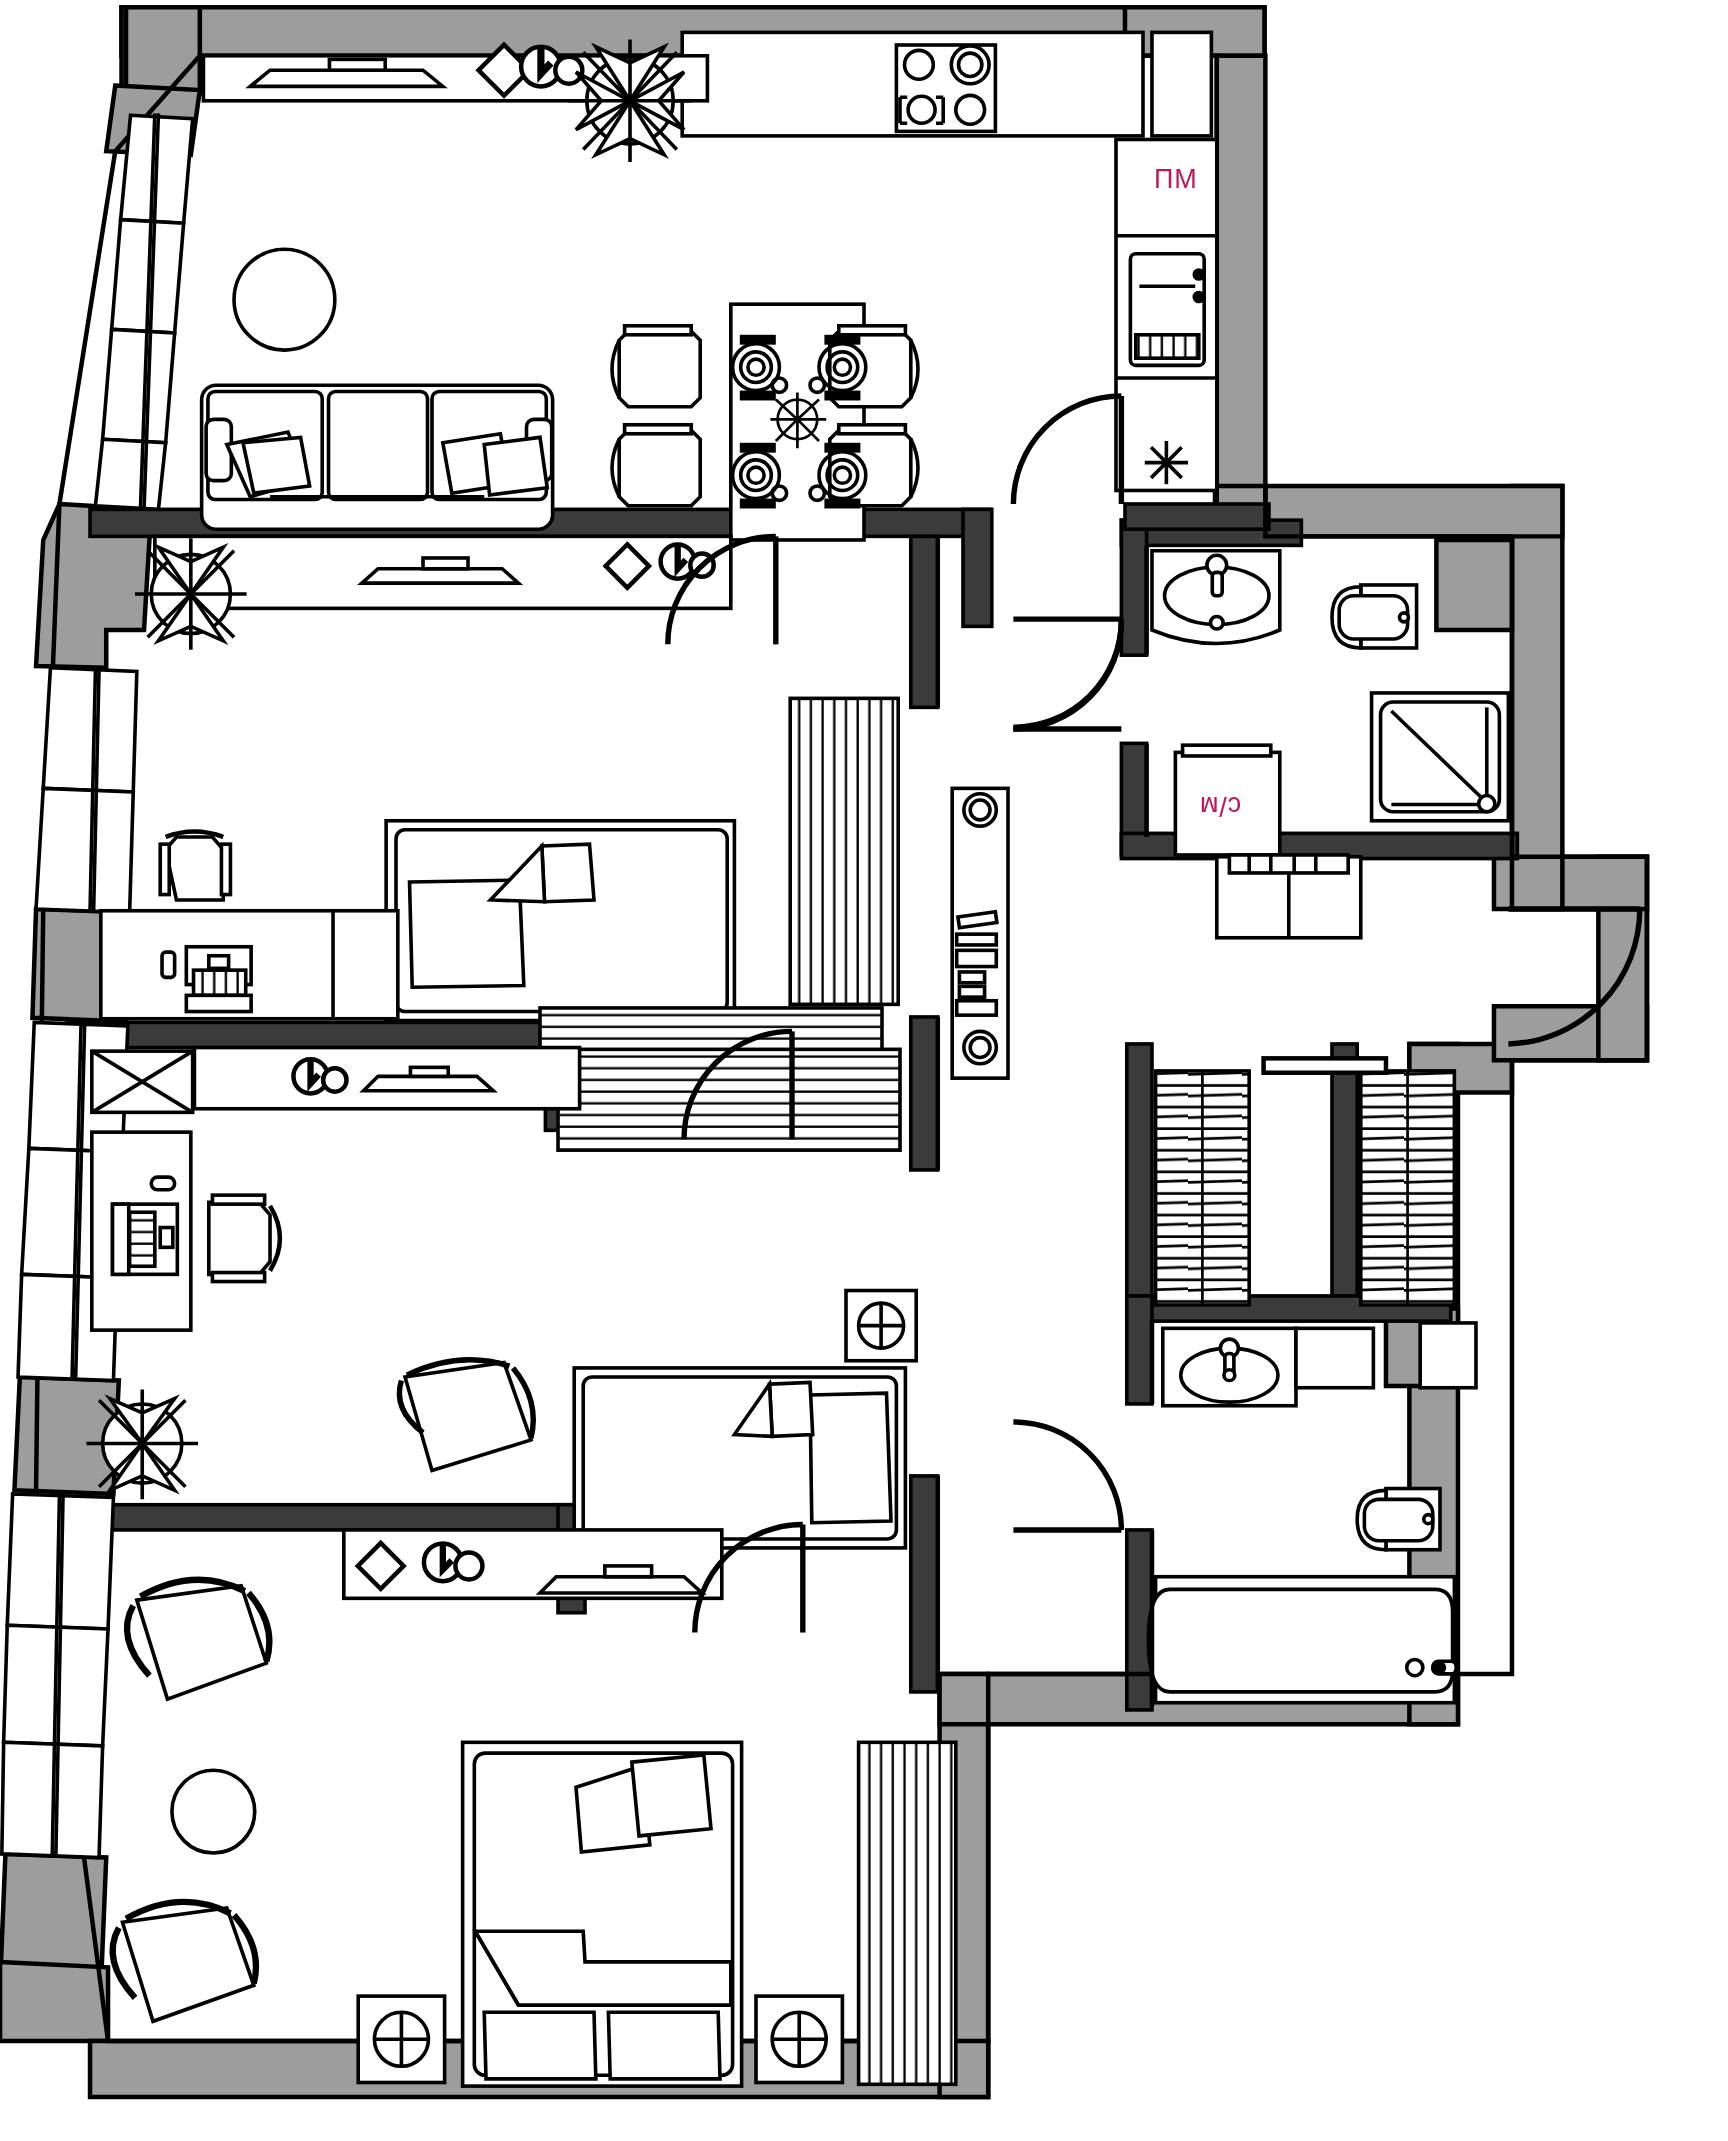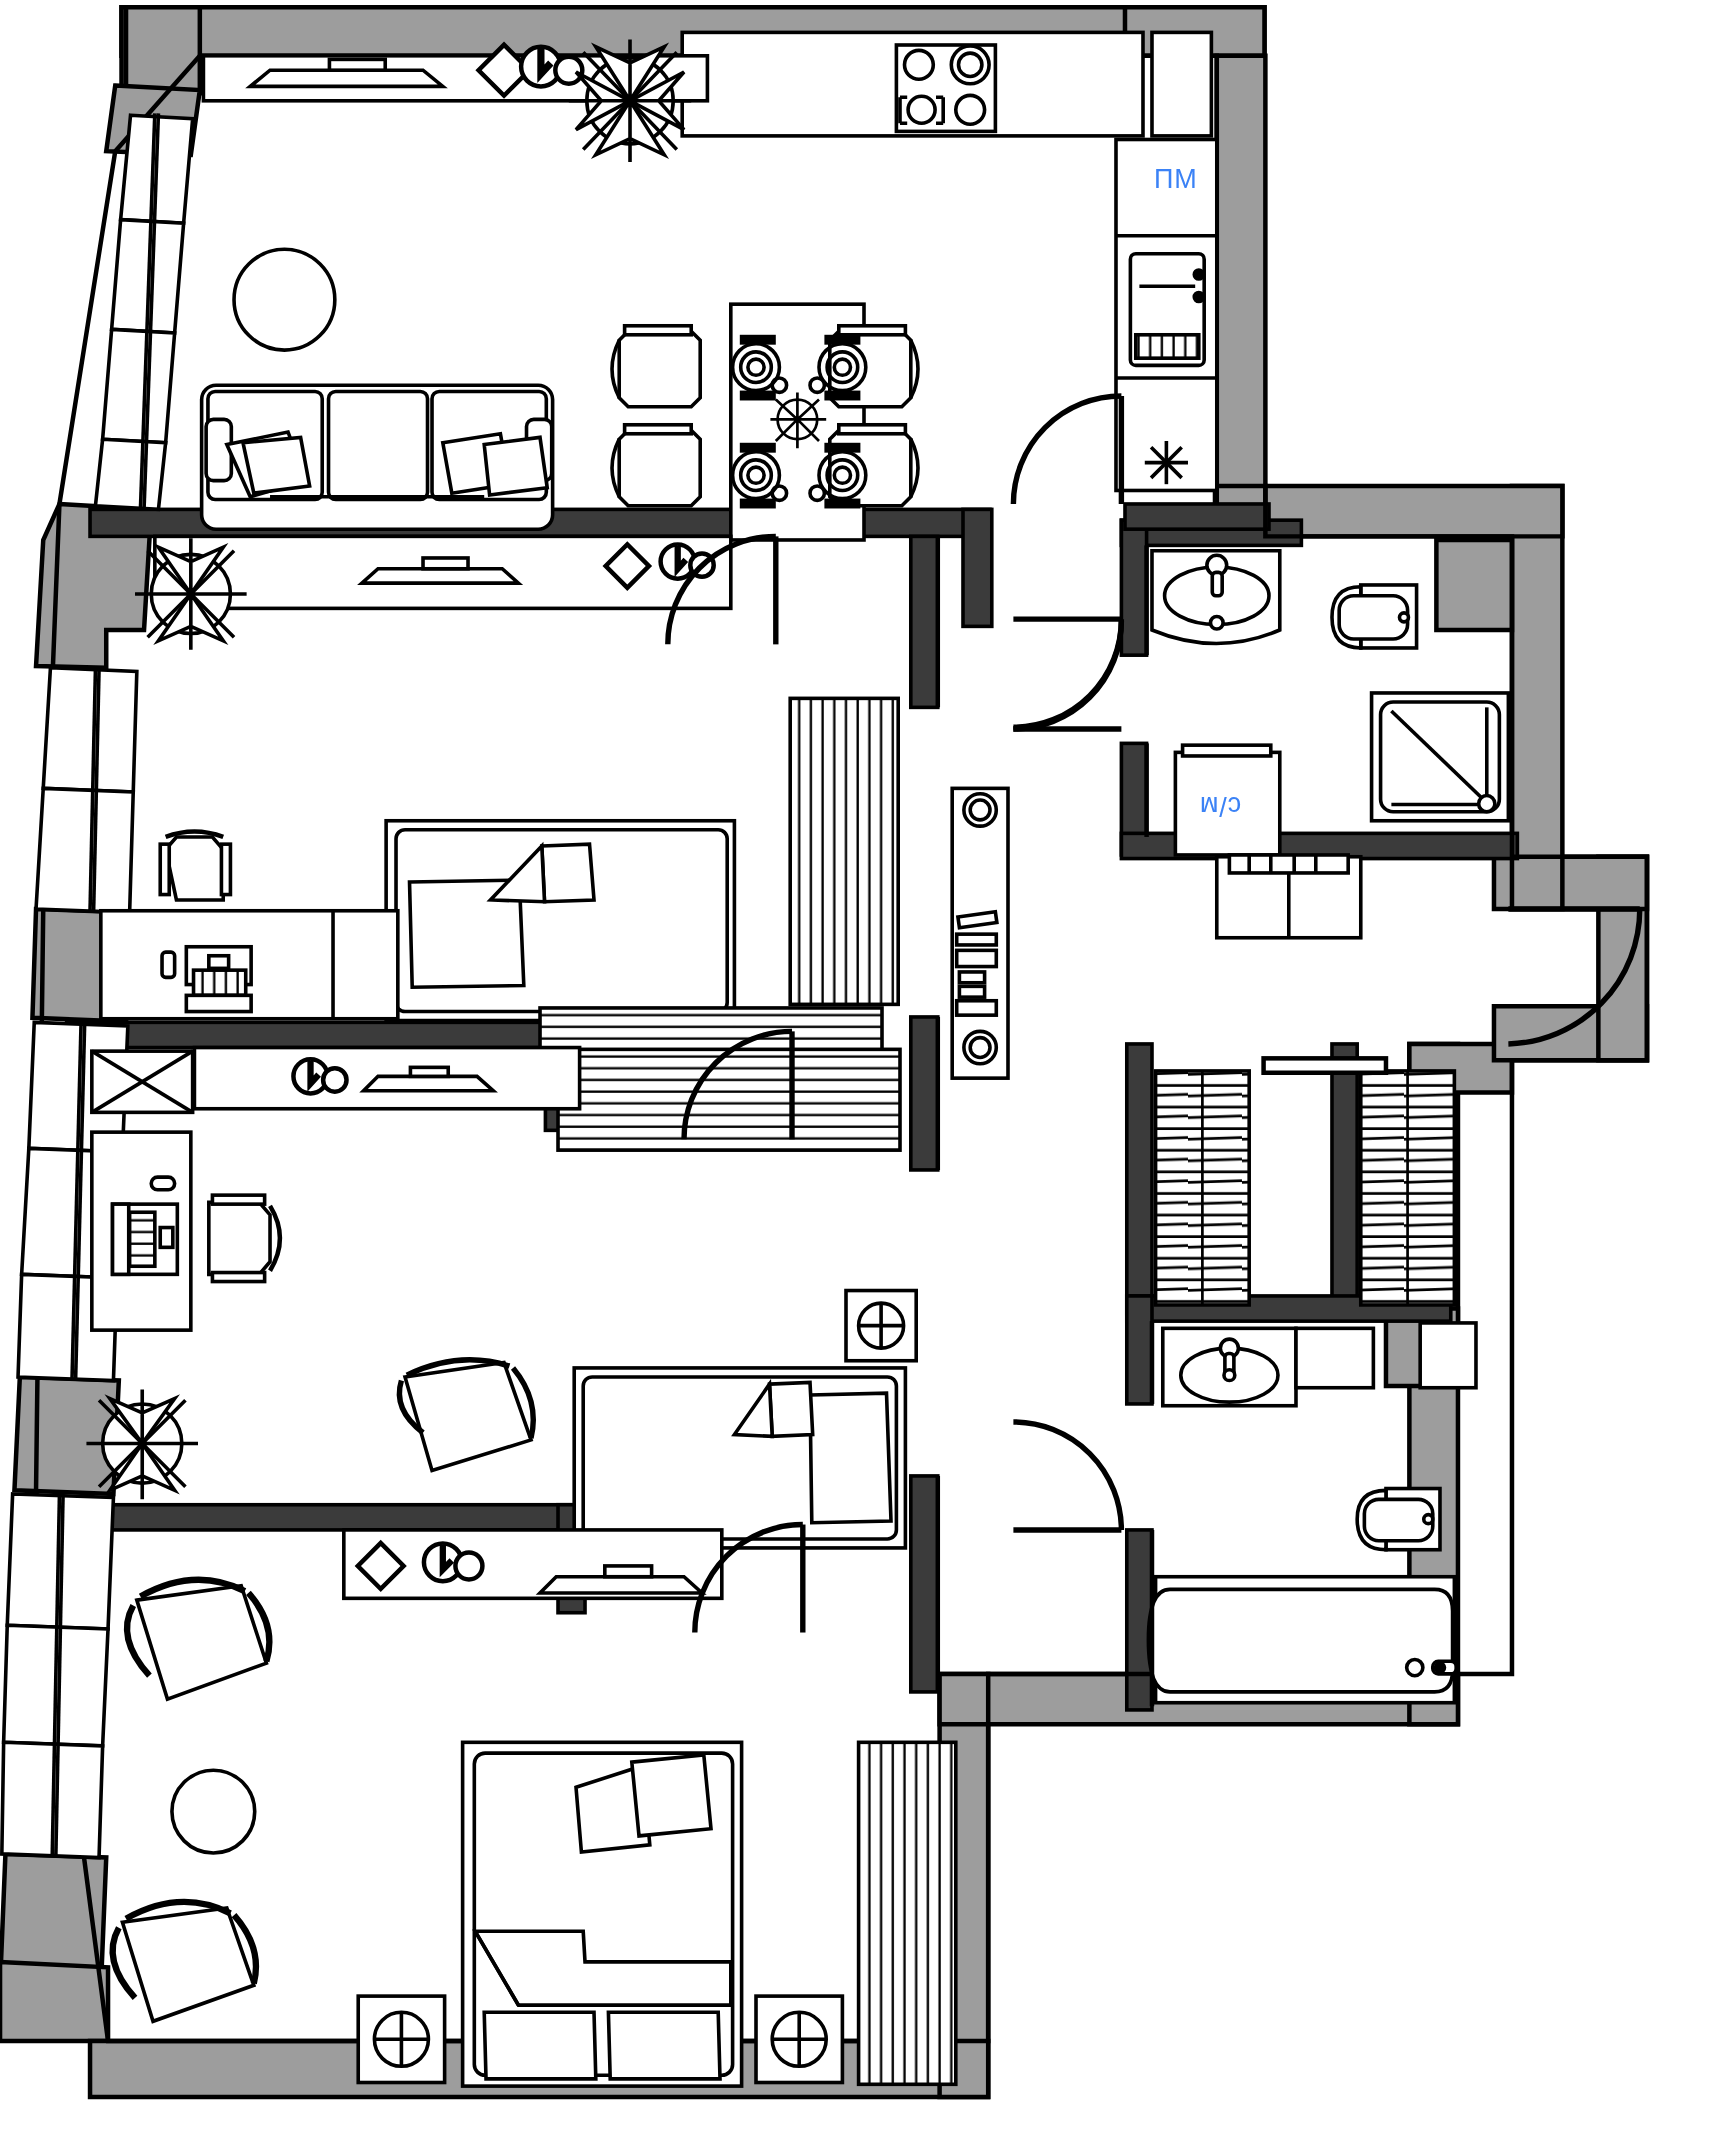--- a/index.html
+++ b/index.html
@@ -1,21 +1,21 @@
 <!DOCTYPE html>
 <html style="font-size:14.4px"><head>
 <meta charset="utf-8">
 <style>
   html,body{margin:0;padding:0;background:#ffffff;}
   body{font-family:"Liberation Sans", sans-serif;}
   #plan-root{position:relative;width:1728px;height:2141px;background:#fff;overflow:hidden;}
   #plan-svg{position:absolute;left:0;top:0;width:1728px;height:2141px;display:block;}
   .label-pm, .label-sm{
      position:absolute;font-family:"Liberation Sans", sans-serif;
-     font-size:27px;color:#3b82f6;letter-spacing:0.9px;
+     font-size:27px;color:#be185d;letter-spacing:0.9px;
   }
   .label-sm{transform:rotate(180deg);transform-origin:center center;}
 </style>
 </head>
 <body>
 
 <div id="plan-root">
 
 <svg id="plan-svg" viewBox="0 0 1920 2379" xmlns="http://www.w3.org/2000/svg">
 

